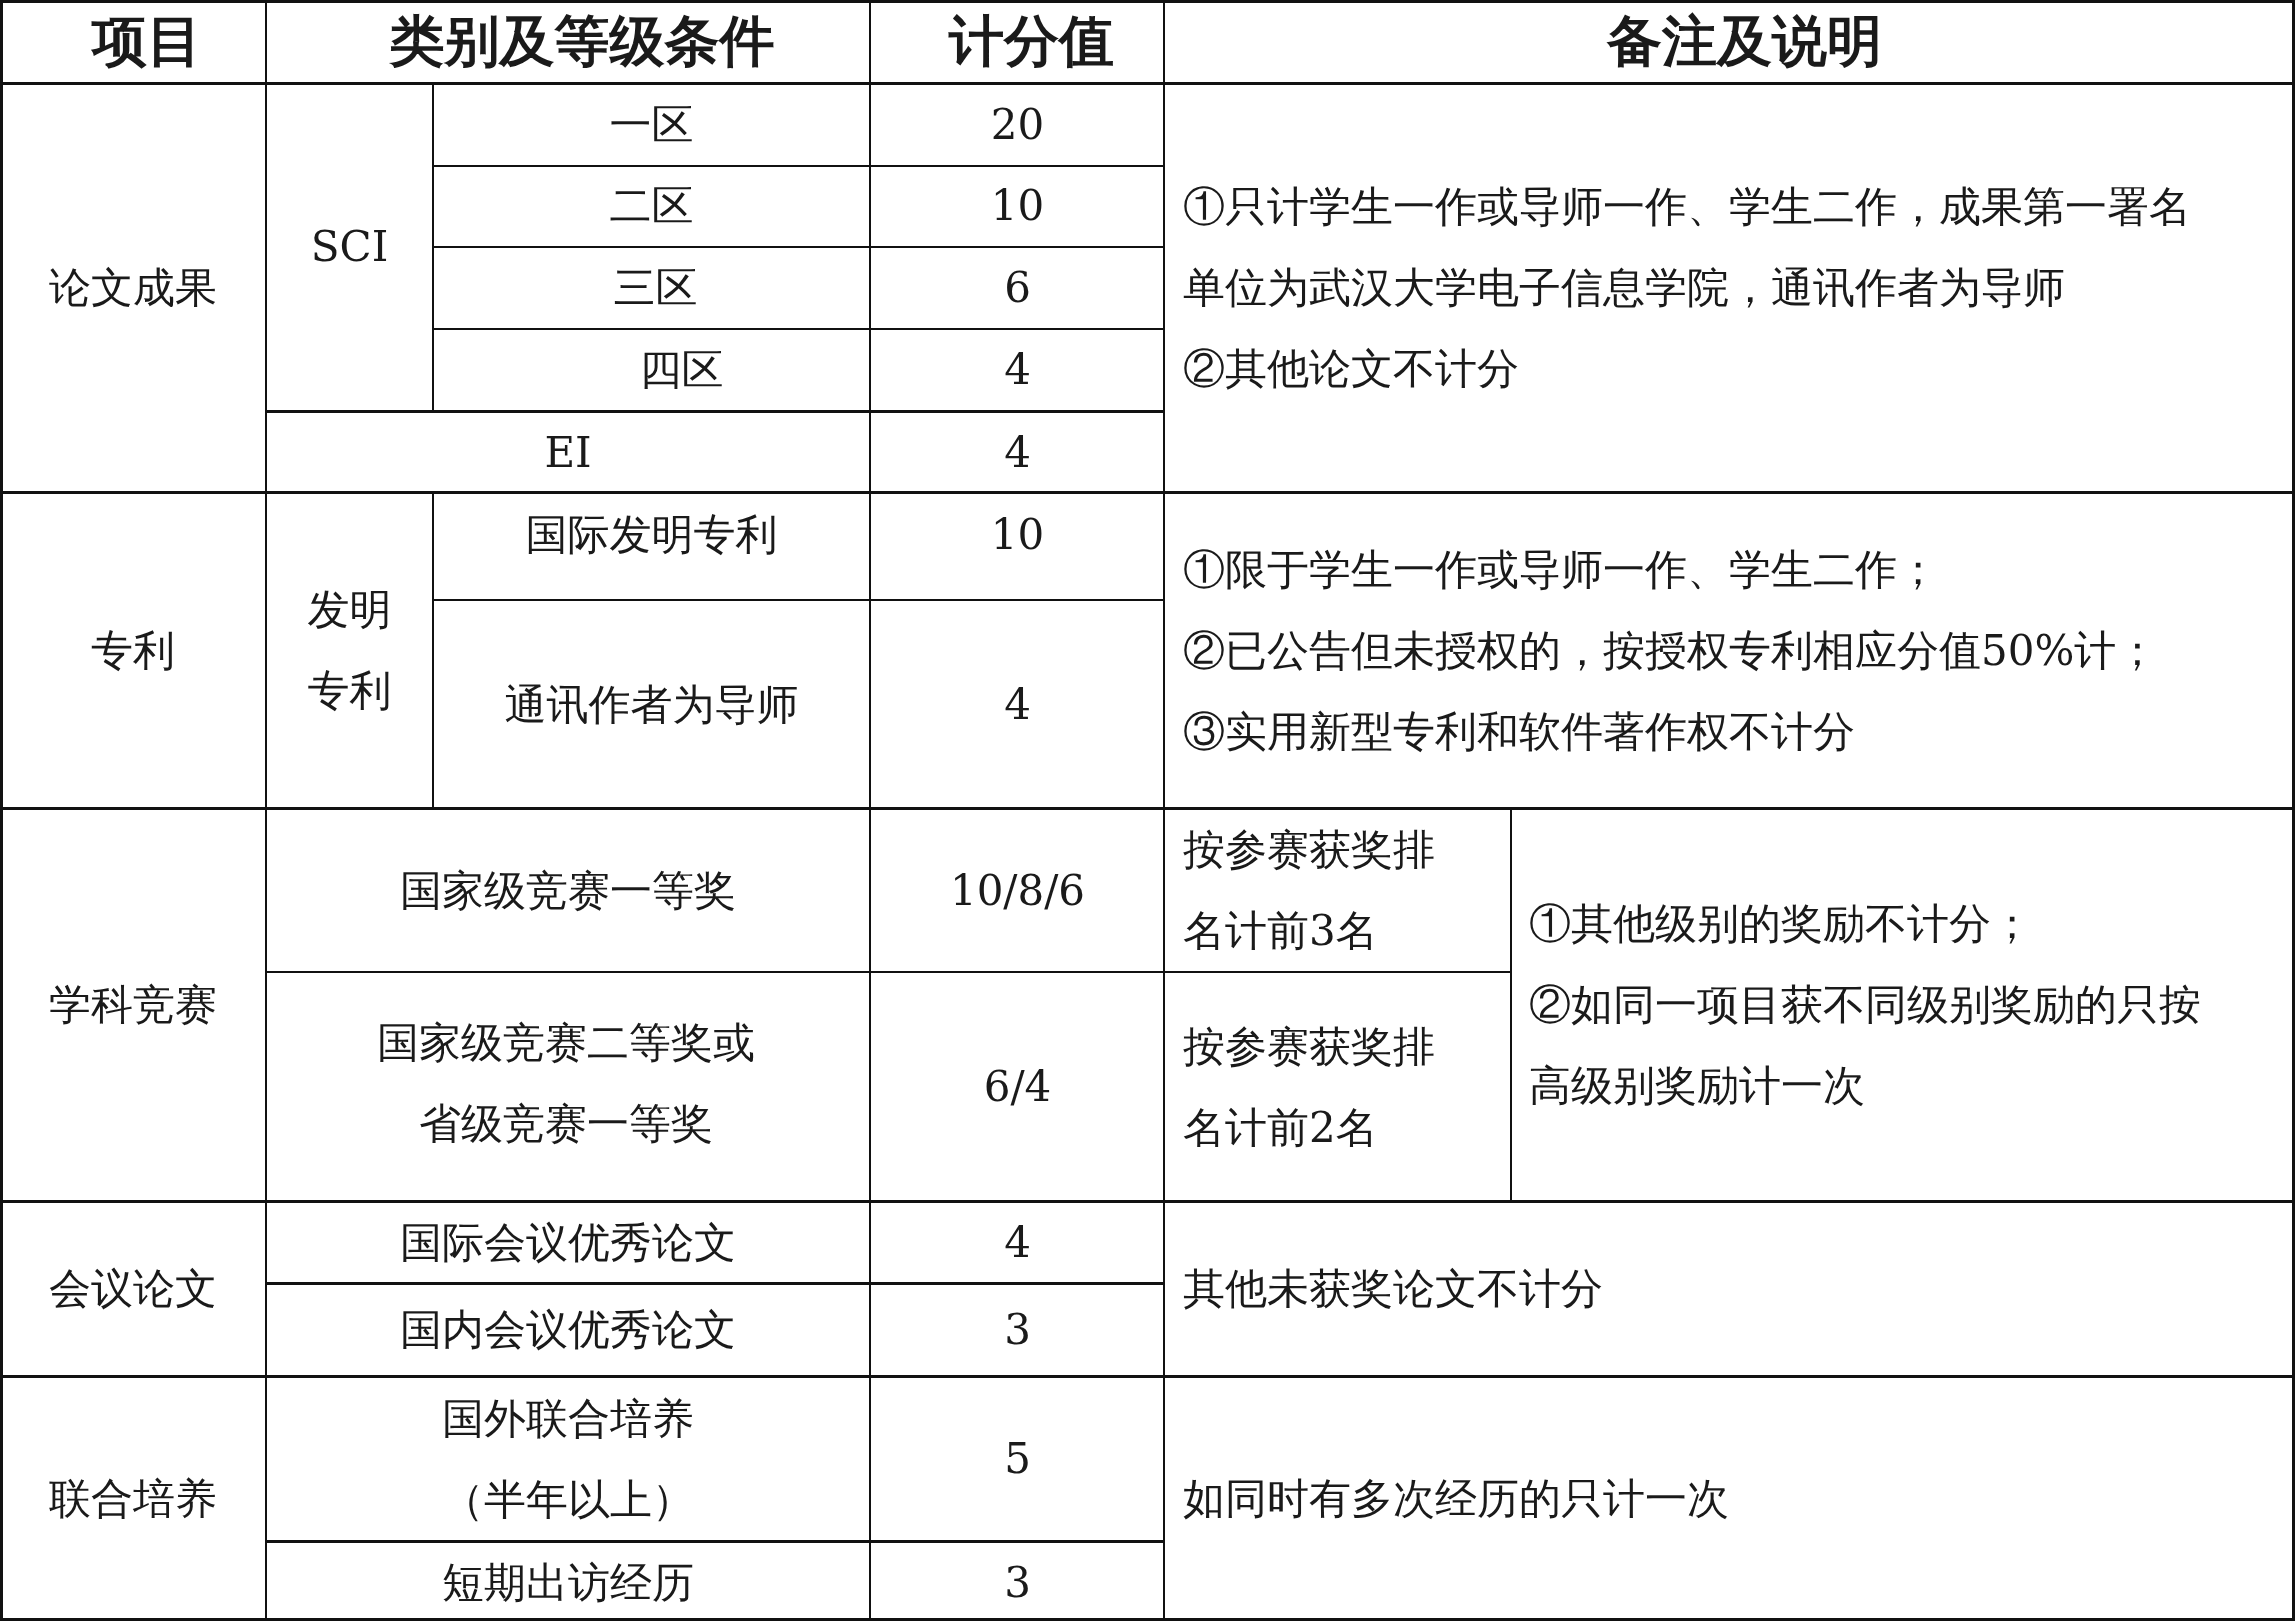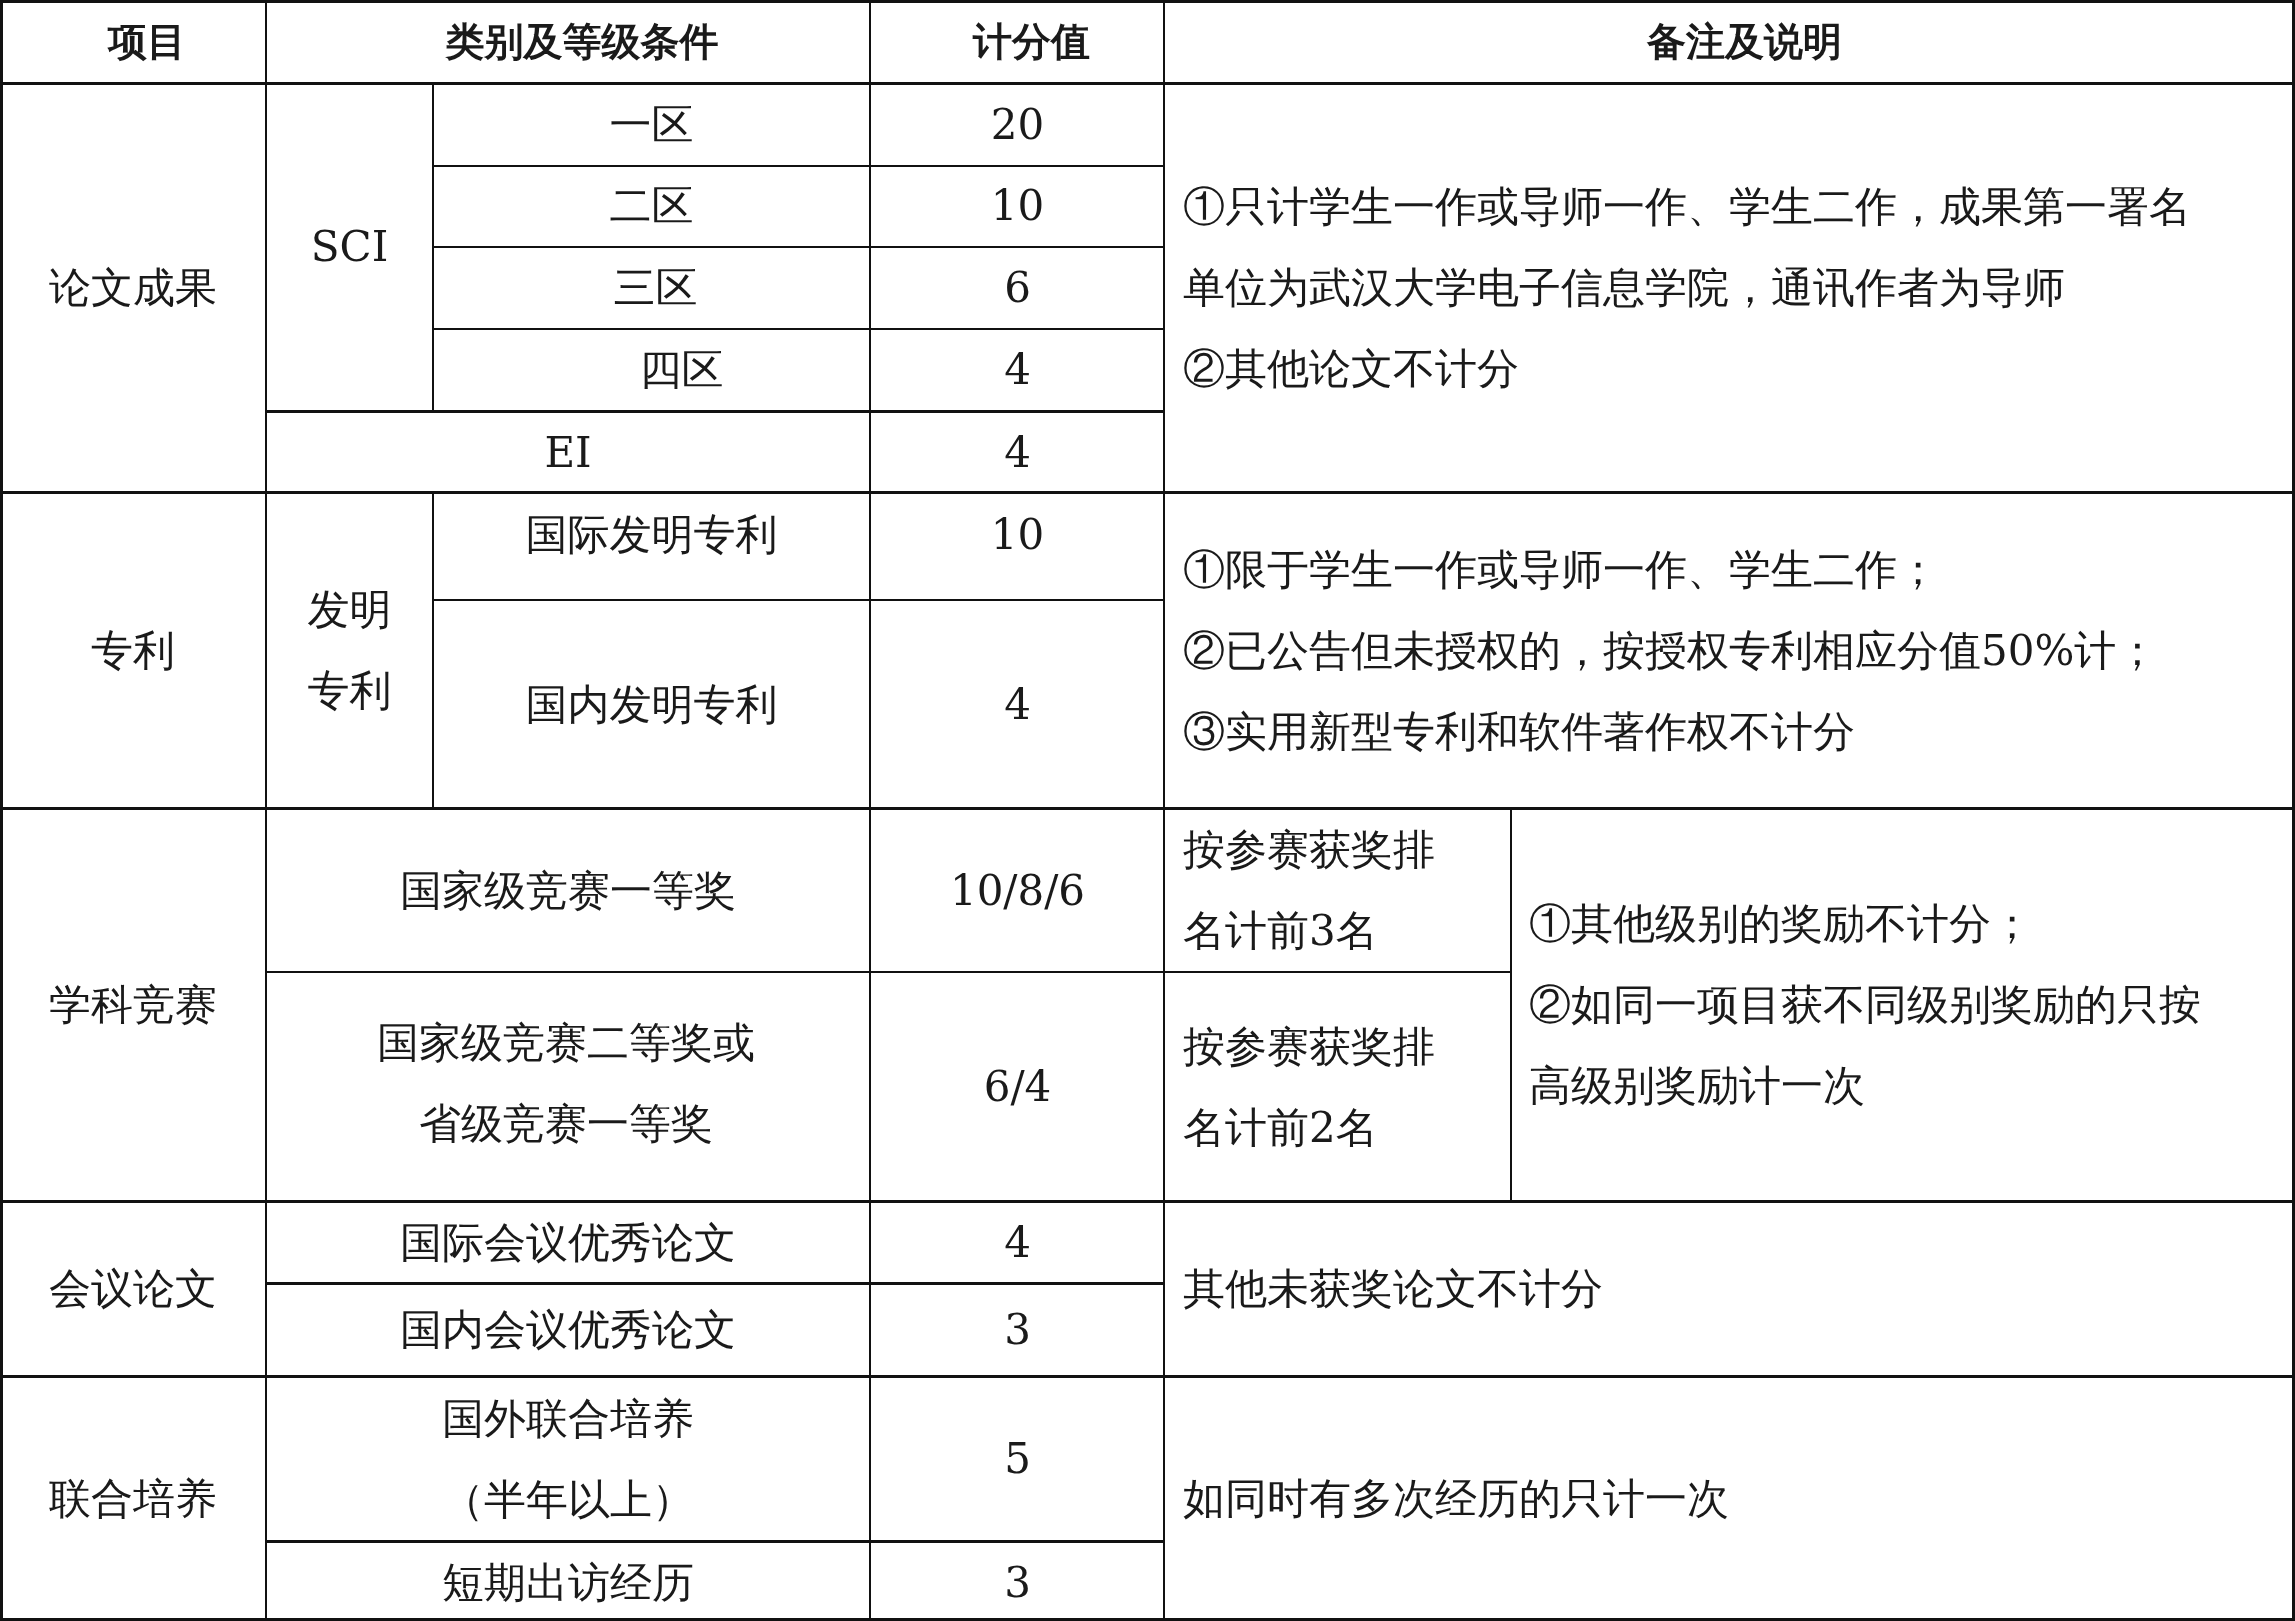--- a/index.html
+++ b/index.html
@@ -1,20 +1,20 @@
 <!DOCTYPE html>
 <html style="font-size:8.4px"><head>
 <meta charset="utf-8">
 <style>
   html, body { margin: 0; padding: 0; background: #ffffff; }
   body { width: 2295px; height: 1621px; overflow: hidden; position: relative;
          font-family: "DejaVu Serif", "Liberation Serif", serif; color: #1a1a1a; }
   .cell { position: absolute; box-sizing: border-box; display: flex; align-items: center;
           justify-content: center; text-align: center; font-size: 42px; line-height: 81px; }
-  .hdr { font-family: "DejaVu Sans", "Liberation Sans", sans-serif; font-weight: bold; font-size: 39px; padding-left: 28px; }
+  .hdr { font-family: "DejaVu Sans", "Liberation Sans", sans-serif; font-weight: bold; font-size: 55px; padding-left: 28px; }
   .left { justify-content: flex-start; text-align: left; padding-left: 18px; }
   .line { position: absolute; background: #111; }
   .col { display: flex; flex-direction: column; }
   .col span { display: block; }
 </style>
 </head>
 <body>
 
 <div class="cell hdr" style="left:0;top:0;width:266px;height:83px;">
     <span>项目</span>
@@ -84,21 +84,21 @@
   <span>发明</span>
   <span>专利</span>
 </div>
 <div class="cell" style="left:433px;top:492px;width:437px;height:107px;align-items:flex-start;padding-top:2.1px;justify-content:center;">
     <span>国际发明专利</span>
   </div>
 <div class="cell" style="left:870px;top:492px;width:295px;height:107px;align-items:flex-start;padding-top:2.1px;">
     <span>10</span>
   </div>
 <div class="cell" style="left:433px;top:600px;width:437px;height:208px;">
-    <span>国内发明专利</span>
+    <span>通讯作者为导师</span>
   </div>
 <div class="cell" style="left:870px;top:600px;width:295px;height:208px;">
     <span>4</span>
   </div>
 <div class="cell left col" style="left:1165px;top:492px;width:1131px;height:316px;align-items:flex-start;justify-content:center;">
   <span>①限于学生一作或导师一作、学生二作；</span>
   <span>②已公告但未授权的，按授权专利相应分值50%计；</span>
   <span>③实用新型专利和软件著作权不计分</span>
 </div>
 

